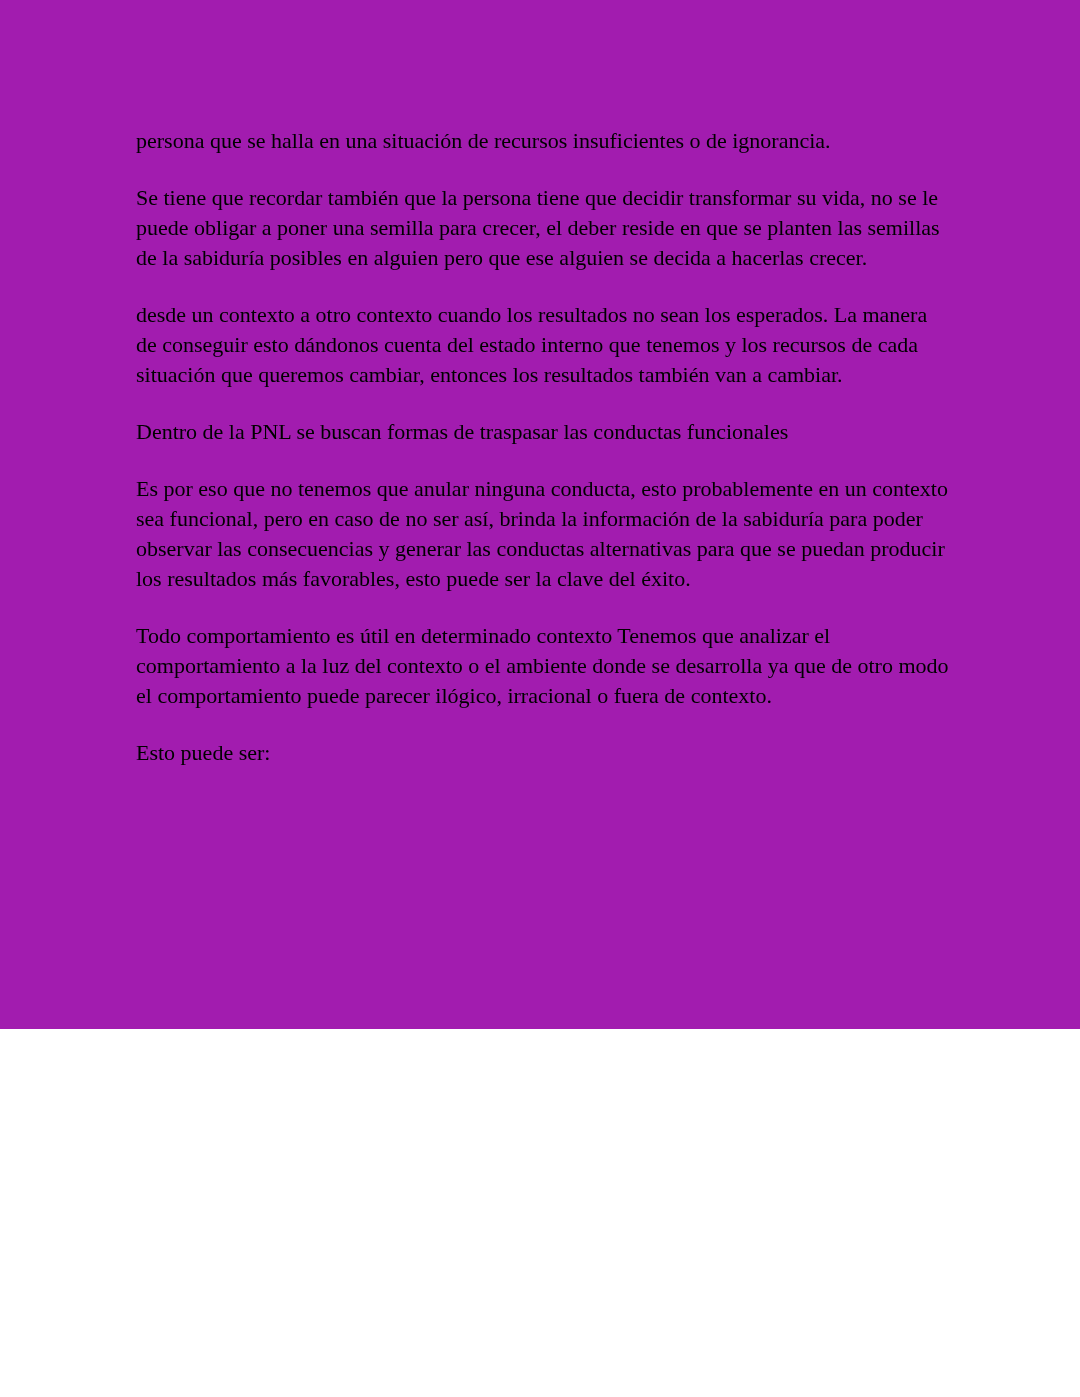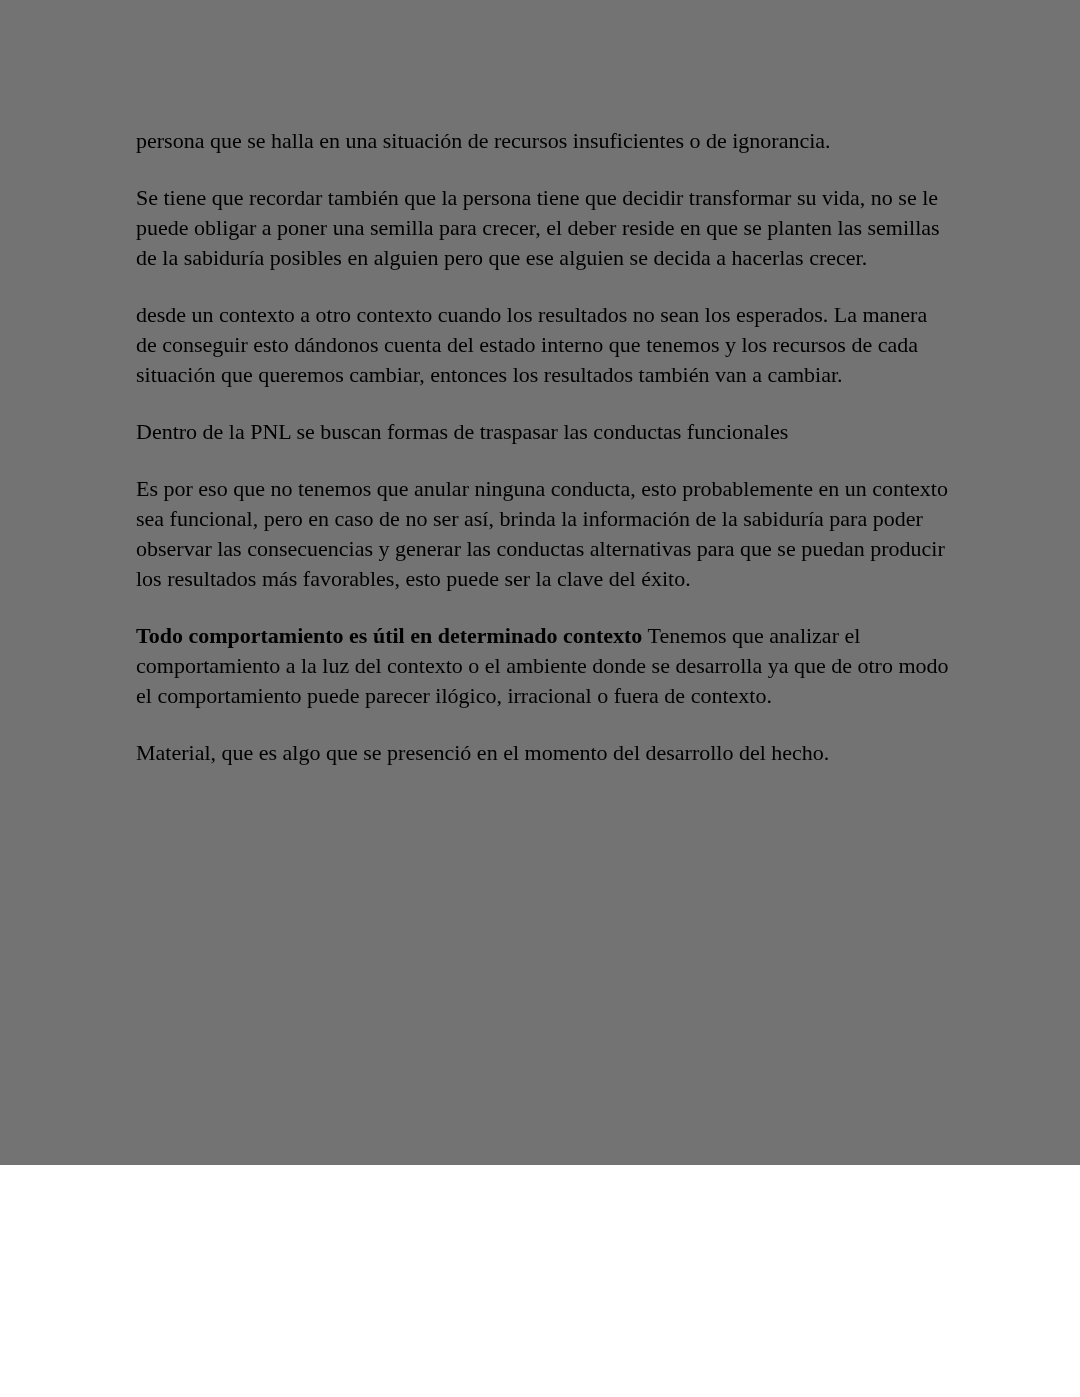--- a/index.html
+++ b/index.html
@@ -3,45 +3,45 @@
 <meta charset="utf-8">
 <style>
   html, body {
     margin: 0;
     padding: 0;
     background: #ffffff;
   }
   .page {
     position: relative;
     width: 1080px;
-    height: 1165px;
-    background: #737373;
+    height: 1029px;
+    background: #a21caf;
     box-sizing: border-box;
     padding: 126px 130px 0 136px;
     font-family: "Liberation Serif", "DejaVu Serif", serif;
     font-size: 22px;
     line-height: 30px;
     color: #000000;
     overflow: hidden;
   }
   .page p {
     margin: 0 0 27px 0;
     padding: 0;
     max-width: 815px;
   }
   .page p strong {
-    font-weight: bold;
+    font-weight: normal;
   }
 </style>
 </head>
 <body>
 
 <div class="page">
   <p>persona que se halla en una situación de recursos insuficientes o de ignorancia.</p>
   <p>Se tiene que recordar también que la persona tiene que decidir transformar su vida, no se le puede obligar a poner una semilla para crecer, el deber reside en que se planten las semillas de la sabiduría posibles en alguien pero que ese alguien se decida a hacerlas crecer.</p>
   <p>desde un contexto a otro contexto cuando los resultados no sean los esperados. La manera de conseguir esto dándonos cuenta del estado interno que tenemos y los recursos de cada situación que queremos cambiar, entonces los resultados también van a cambiar.</p>
   <p>Dentro de la PNL se buscan formas de traspasar las conductas funcionales</p>
   <p>Es por eso que no tenemos que anular ninguna conducta, esto probablemente en un contexto sea funcional, pero en caso de no ser así, brinda la información de la sabiduría para poder observar las consecuencias y generar las conductas alternativas para que se puedan producir los resultados más favorables, esto puede ser la clave del éxito.</p>
   <p>
     <strong>Todo comportamiento es útil en determinado contexto</strong><span> Tenemos que analizar el comportamiento a la luz del contexto o el ambiente donde se desarrolla ya que de otro modo el comportamiento puede parecer ilógico, irracional o fuera de contexto.</span>
   </p>
-  <p>Material, que es algo que se presenció en el momento del desarrollo del hecho.</p>
+  <p>Esto puede ser:</p>
 </div>
 
 </body></html>

